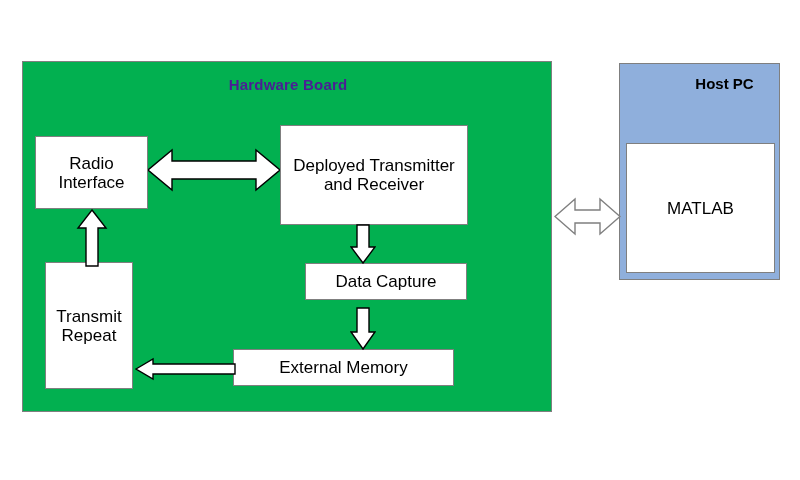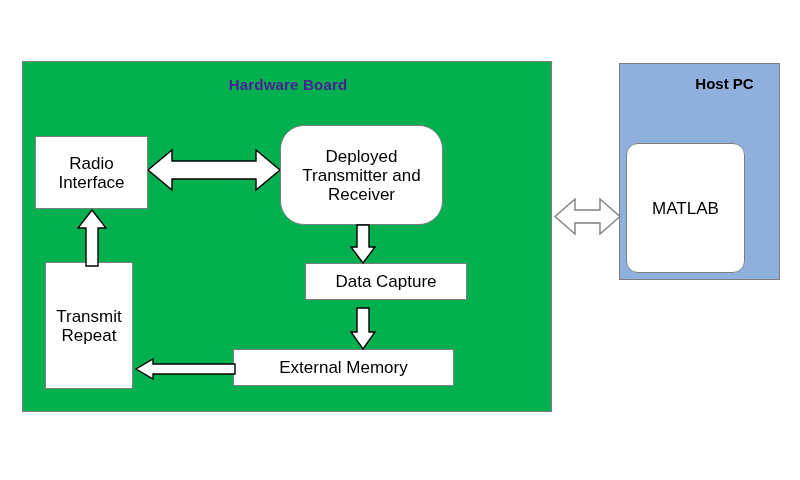--- a/index.html
+++ b/index.html
@@ -74,25 +74,25 @@
     align-items: center;
     justify-content: center;
     text-align: center;
     color: #000000;
     font-size: 17px;
     line-height: 19px;
     padding: 8px 4px;
   }
 
   .node-radio        { left: 35px;  top: 136px; width: 113px; height: 73px; }
-  .node-deployed     { left: 280px; top: 125px; width: 163px; height: 100px; border-radius: 24px; }
+  .node-deployed     { left: 280px; top: 125px; width: 188px; height: 100px; }
   .node-transmit     { left: 45px;  top: 262px; width: 88px;  height: 127px; }
   .node-datacapture  { left: 280px; top: 263px; width: 162px; height: 37px; margin-left: 25px; }
   .node-extmemory    { left: 233px; top: 349px; width: 221px; height: 37px; }
-  .node-matlab       { left: 626px; top: 143px; width: 119px; height: 130px; border-radius: 12px; }
+  .node-matlab       { left: 626px; top: 143px; width: 149px; height: 130px; }
 
   
   .arrow {
     position: absolute;
     pointer-events: none;
   }
   .arrow svg { display: block; }
 
   .arr-radio-deployed { left: 148px; top: 148px;  width: 132px; height: 44px; }
   .arr-transmit-radio { left: 76px;  top: 209px;  width: 32px;  height: 58px; }

